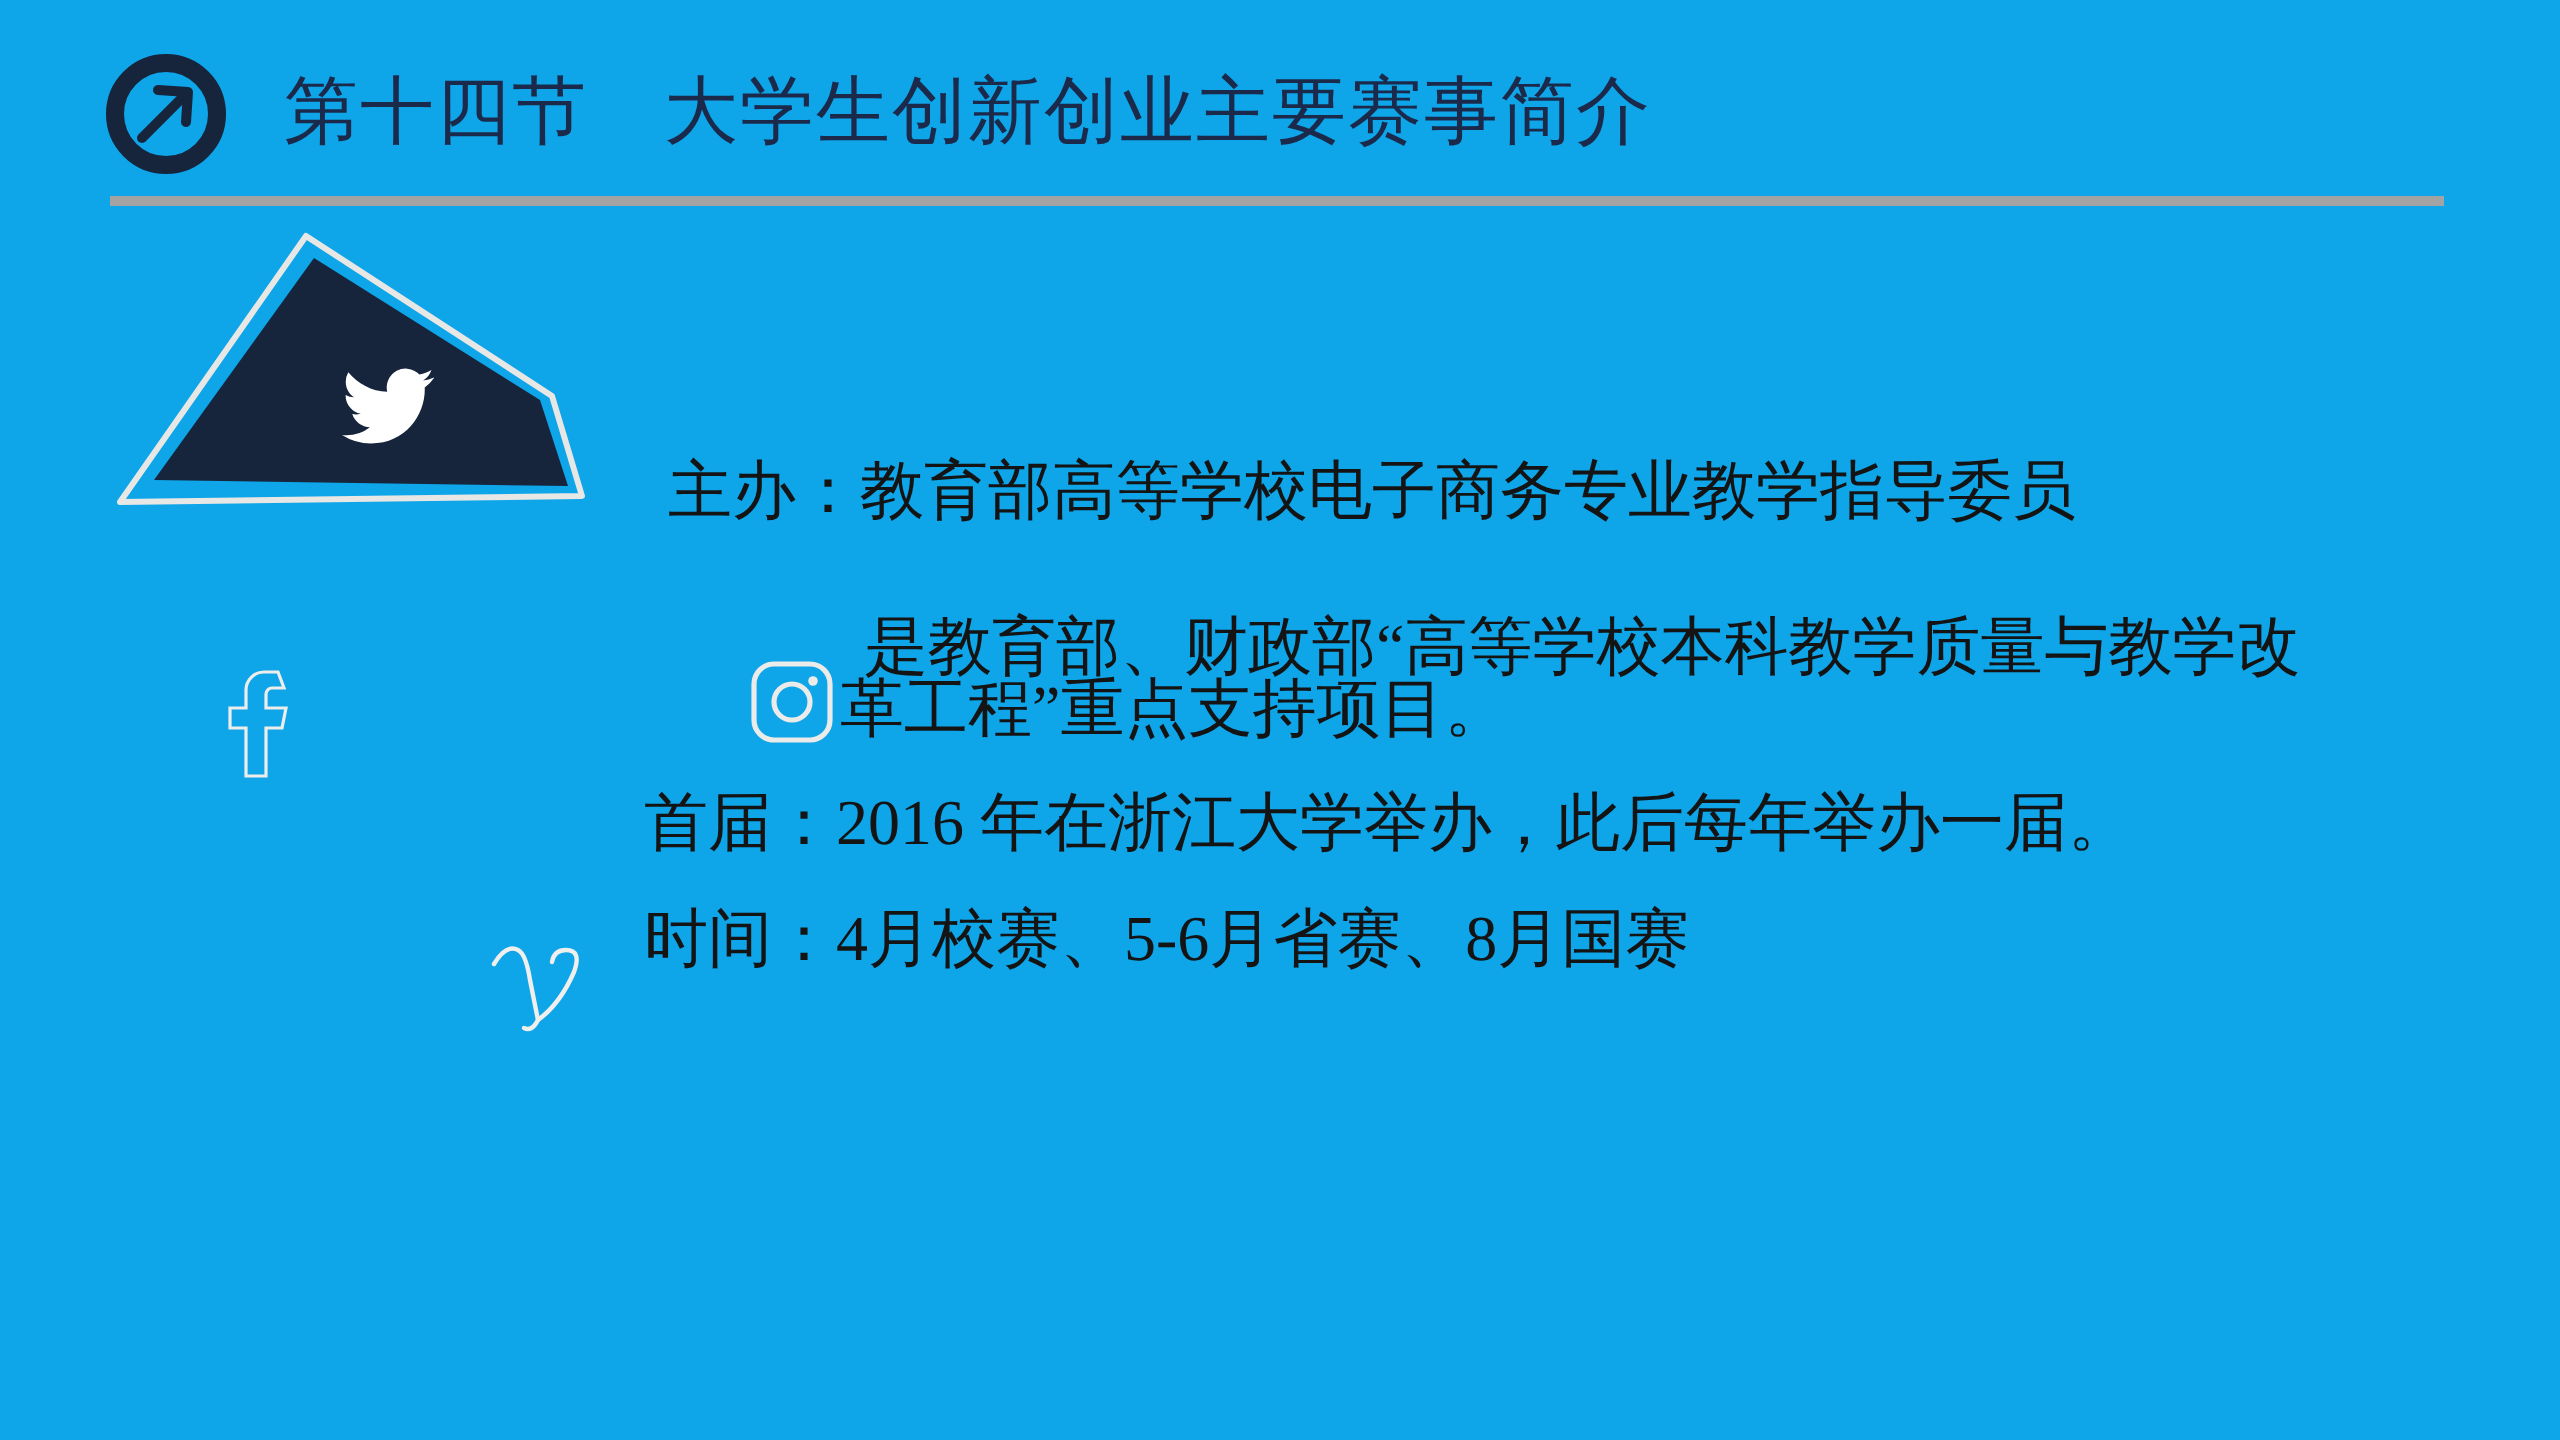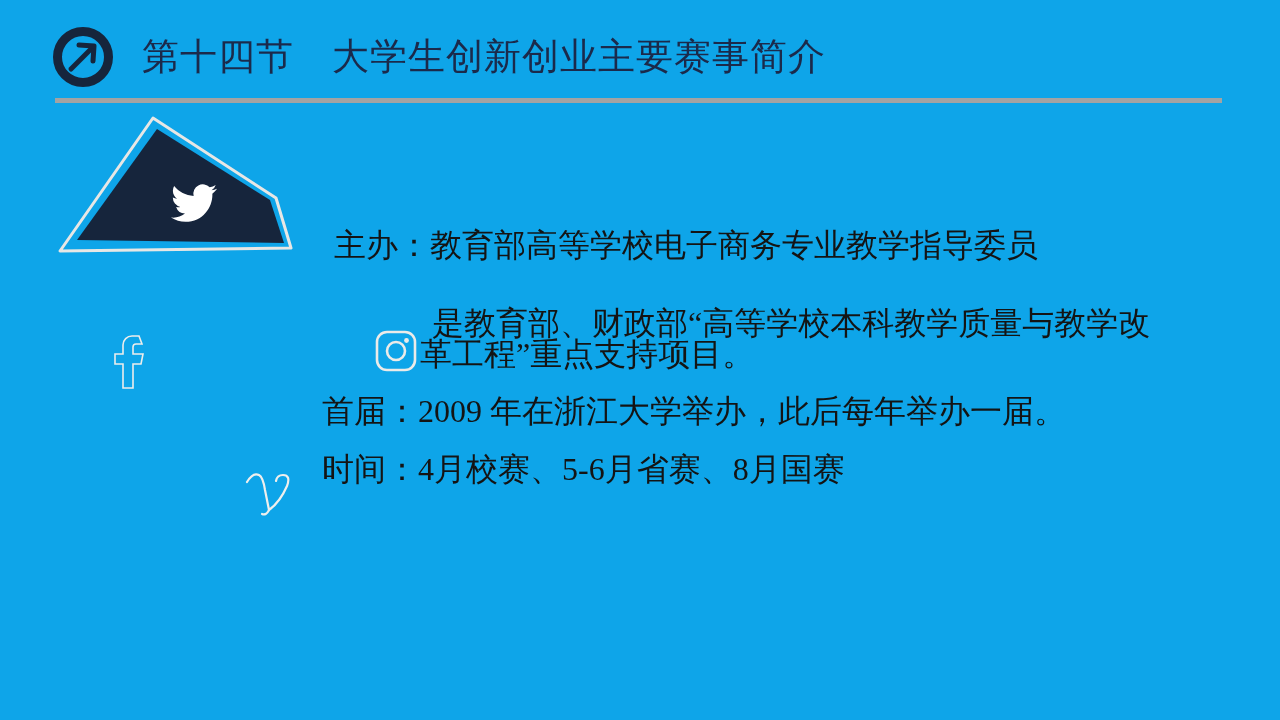--- a/index.html
+++ b/index.html
@@ -67,21 +67,21 @@
     <polygon points="102,17 215,88 229,131 22,128" fill="#16253c"></polygon>
     <g transform="translate(116,68) scale(1.92)">
       <path fill="#ffffff" d="M23.953 4.57a10 10 0 01-2.825.775 4.958 4.958 0 002.163-2.723c-.951.555-2.005.959-3.127 1.184a4.92 4.92 0 00-8.384 4.482C7.69 8.095 4.067 6.13 1.64 3.162a4.822 4.822 0 00-.666 2.475c0 1.71.87 3.213 2.188 4.096a4.904 4.904 0 01-2.228-.616v.06a4.923 4.923 0 003.946 4.827 4.996 4.996 0 01-2.212.085 4.936 4.936 0 004.604 3.417 9.867 9.867 0 01-6.102 2.105c-.39 0-.779-.023-1.17-.067a13.995 13.995 0 007.557 2.209c9.053 0 13.998-7.496 13.998-13.985 0-.21 0-.42-.015-.63A9.935 9.935 0 0024 4.59z"></path>
     </g>
   </svg>
 
 
   <div class="bline l1">主办：教育部高等学校电子商务专业教学指导委员</div>
   <div class="bline l2">是教育部、财政部“高等学校本科教学质量与教学改</div>
   <div class="bline l3">革工程”重点支持项目。</div>
-  <div class="bline l4">首届：2009 年在浙江大学举办，此后每年举办一届。</div>
+  <div class="bline l4">首届：2016 年在浙江大学举办，此后每年举办一届。</div>
   <div class="bline l5">时间：4月校赛、5-6月省赛、8月国赛</div>
 
   <svg class="wm wm-f" width="48" height="64" viewBox="0 0 48 64" aria-hidden="true">
     <path d="M34 8 h-7 a9 9 0 0 0 -9 9 v9 h-8 v10 h8 v24 h10 v-24 h8 l2 -10 h-10 v-7 a3 3 0 0 1 3 -3 h6 z" fill="none" stroke="#ededeb" stroke-width="1.6"></path>
   </svg>
 
   <svg class="wm wm-ig" width="44" height="44" viewBox="0 0 44 44" aria-hidden="true">
     <rect x="3" y="3" width="38" height="38" rx="10" fill="none" stroke="#ebebe9" stroke-width="2.6"></rect>
     <circle cx="22" cy="22" r="9" fill="none" stroke="#ebebe9" stroke-width="2.6"></circle>
     <circle cx="32.5" cy="11.5" r="2.4" fill="#ebebe9"></circle>

